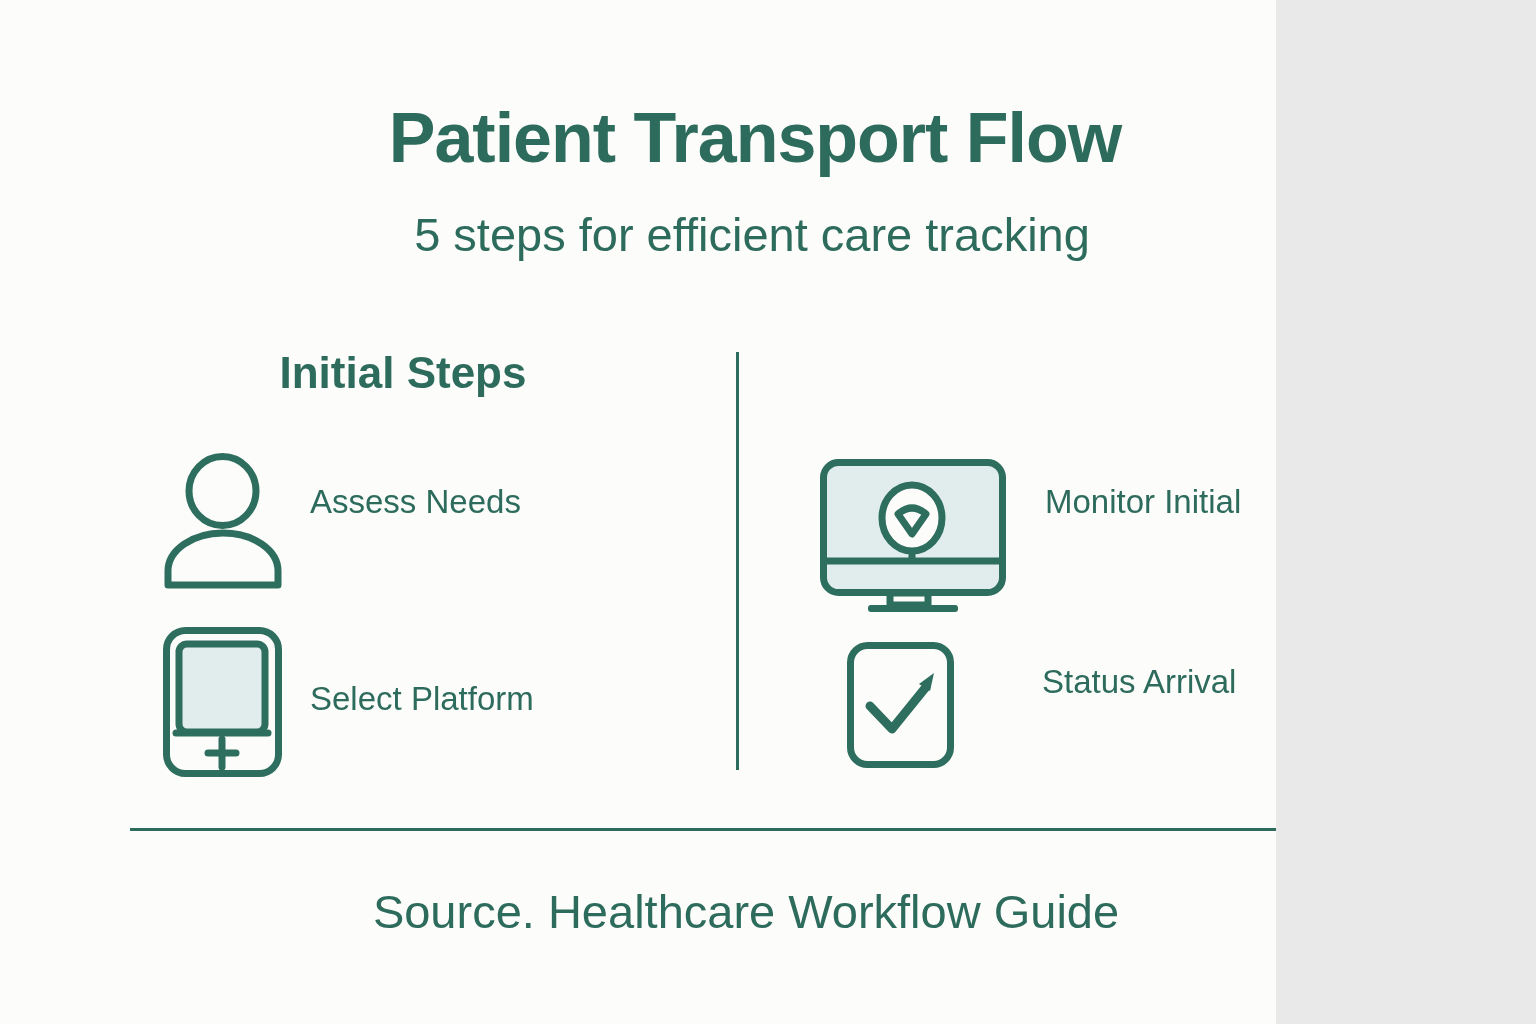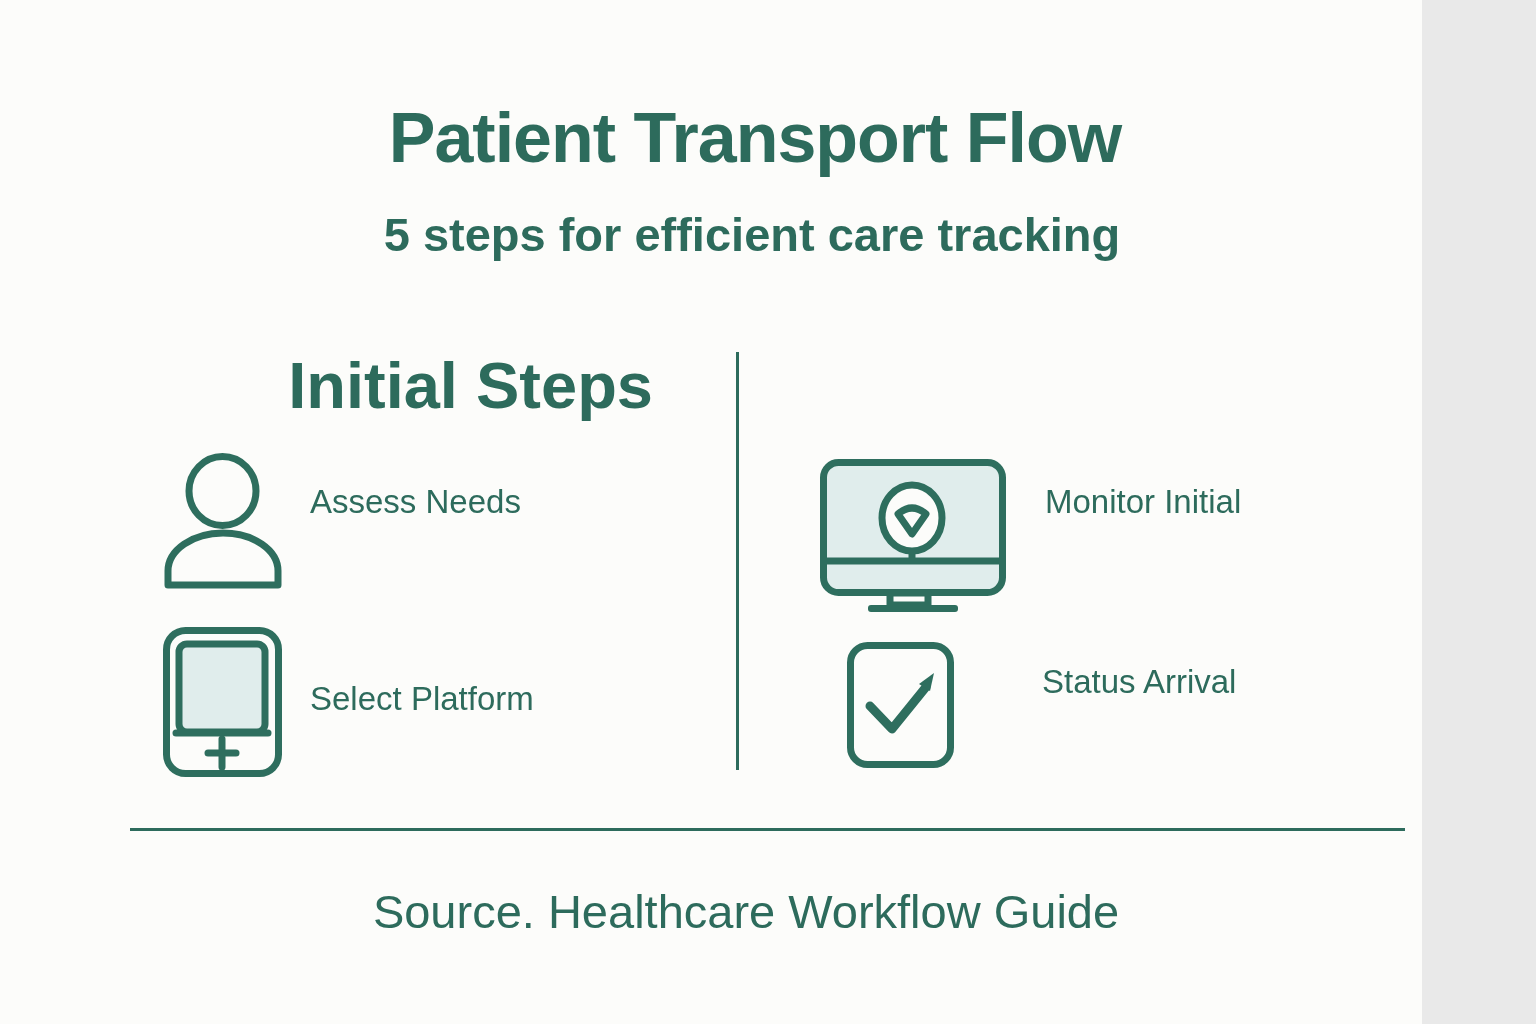--- a/index.html
+++ b/index.html
@@ -2,43 +2,43 @@
 <html><head>
 <meta charset="utf-8">
 <style>
   html,body{margin:0;padding:0;}
   body{
     font-family:"Liberation Sans", sans-serif;
     background:#e9e9e9;
   }
   .canvas{
     position:relative;
-    width:1422px;height:1024px;
+    width:1276px;height:1024px;
     background:#fcfcfa;
     overflow:hidden;
     color:#2d6b5c;
   }
   .abs{position:absolute;}
   .page-title{
     left:0;top:98px;width:1510px;
     text-align:center;
     font-size:70px;font-weight:700;
     letter-spacing:-1px;
     color:#2d6b5c;
   }
   .page-subtitle{
     left:0;top:207px;width:1504px;
     text-align:center;
-    font-size:47px;font-weight:700;
+    font-size:47px;font-weight:400;
     color:#2d6b5c;
   }
   .col-heading{
     top:348px;
-    text-align:right;
-    font-size:65px;font-weight:700;
+    text-align:center;
+    font-size:44px;font-weight:700;
     color:#2d6b5c;
   }
   .col-heading.left{left:153px;width:500px;}
   .col-heading.right{left:828px;width:500px;}
   .item-label{
     font-size:33px;font-weight:400;
     color:#2d6b5c;
     white-space:nowrap;
   }
   .v-divider{

